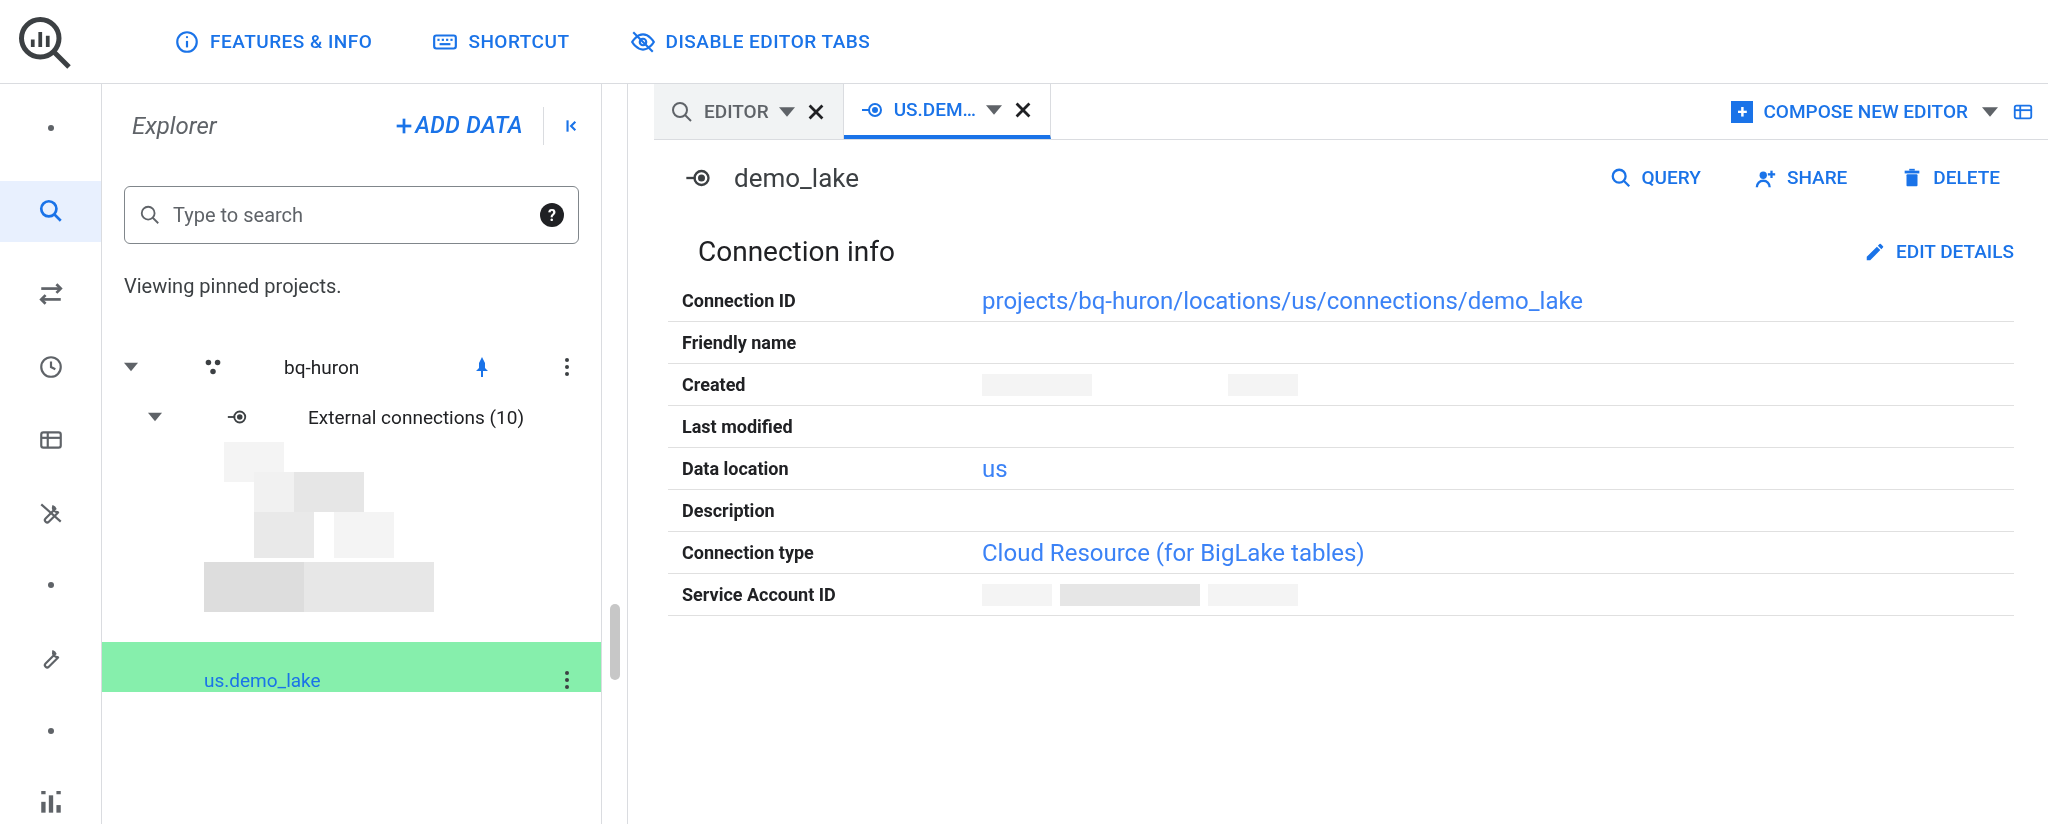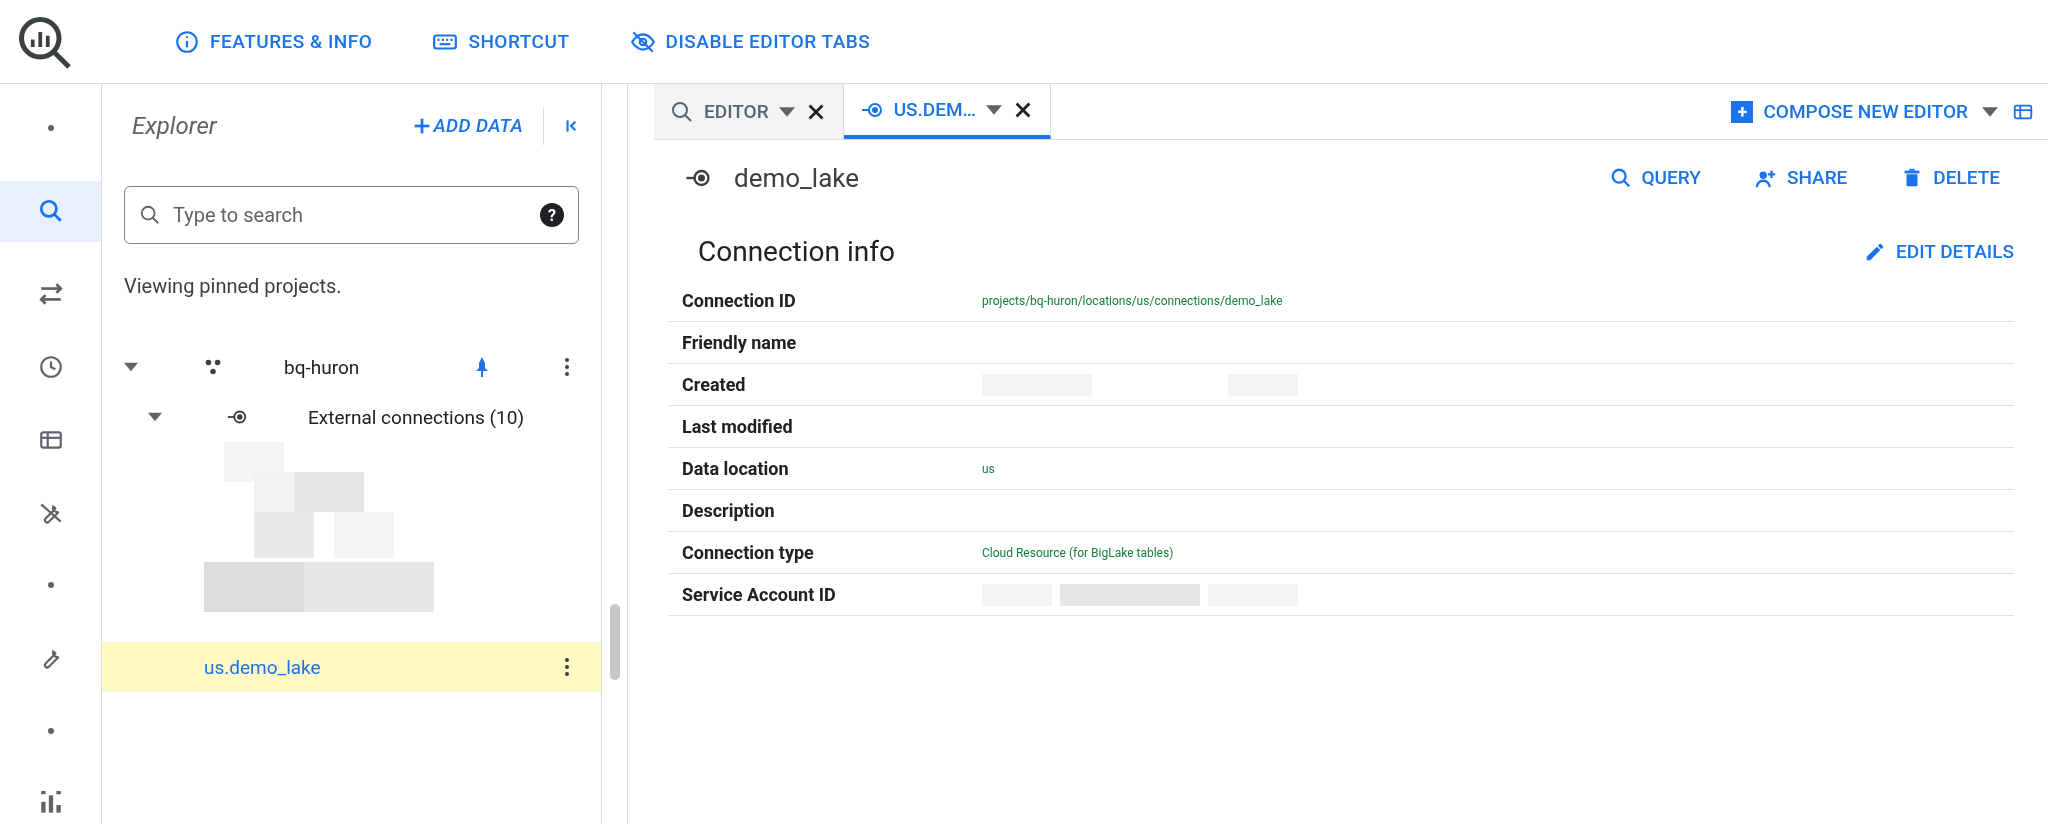--- a/index.html
+++ b/index.html
@@ -51,21 +51,21 @@
     display: flex;
     align-items: center;
     padding: 18px 20px 14px 30px;
     height: 80px;
     border-bottom: 1px solid transparent;
     font-style: italic;
   }
   .explorer-title { font-size: 24px; color: #5f6368; font-weight: 400; flex: 1; }
   .add-data {
     display: flex; align-items: center; gap: 0;
-    color: #1a73e8; font-weight: 500; font-size: 19px; letter-spacing: 0.4px;
+    color: #1a73e8; font-weight: 500; font-size: 23px; letter-spacing: 0.4px;
     cursor: pointer;
     padding-right: 20px;
   }
   .collapse-panel { color: #1a73e8; display:flex; align-items:center; justify-content:center; width:38px; height:38px; cursor:pointer; border-left: 1px solid #dadce0; padding-left: 20px;}
   .collapse-panel svg { width:28px; height:28px; }
 
   .search-box {
     margin: 22px 22px 0 22px;
     height: 58px;
     border: 1px solid #80868b;
@@ -87,24 +87,24 @@
   .tree-caret { width:20px; display:flex; align-items:center; color:#5f6368; margin-right: 8px;}
   .tree-caret svg { width:14px;height:14px; }
   .tree-ic { width:28px; height:28px; display:flex; align-items:center; justify-content:center; margin-right:10px; color:#3c4043; }
   .tree-ic svg { width:22px; height:22px; }
   .tree-label { flex:1; white-space: nowrap; overflow: hidden; text-overflow: ellipsis; }
   .tree-pin { color:#1a73e8; width:24px; height:24px; display:flex;align-items:center;justify-content:center; margin-right:14px;}
   .tree-more { color:#3c4043; width:24px; height:24px; display:flex;align-items:center;justify-content:center;}
   .tree-row.indent1 { padding-left: 24px; }
 
   .tree-row.selected {
-    background: #fef9c3;
+    background: #86efac;
     color: #1a73e8;
     margin-left: -22px; margin-right: -22px;
-    padding-left: 102px; padding-right: 22px;
+    padding-left: 102px; padding-right: 22px; align-items: flex-end;
   }
   .tree-row.selected .tree-label { color:#1a73e8; }
   .tree-row.selected .tree-more { color:#3c4043; }
 
   .redacted-stack { position: relative; height: 180px; margin-left: 80px; margin-bottom: 20px; }
   .rbox { position:absolute; background:#eee; }
 
   
   .gutter { width: 26px; display:flex; flex-direction:column; border-right:1px solid #dadce0;}
   .gutter .groove { flex:1; width:10px; margin:0 auto; background:transparent; position:relative;}
@@ -160,21 +160,21 @@
   .edit-details { display: flex; align-items: center; gap: 10px; color: #1a73e8; font-weight: 500; font-size: 19px; cursor:pointer; }
 
   .info-table { margin: 4px 34px 0 14px; }
   .info-row {
     display:flex; align-items:center;
     height:42px;
     border-bottom:1px solid #e0e0e0;
     padding-left: 14px;
   }
   .info-key { width: 300px; font-weight: 700; font-size: 18px; color:#202124;}
-  .info-val { font-size: 12px; color: #15803d; flex:1; display:flex; gap:8px;text-align:right; }
+  .info-val { font-size: 24px; color: #3b82f6; flex:1; display:flex; gap:8px;text-align:right; }
   .rblk { background:#eee; height:22px; }
   .rblk.d { background:#e6e6e6; }
   .rblk.l { background:#f4f4f4; }
 </style>
 </head>
 <body>
 
 <div class="top-toolbar">
   <div class="brand-logo">
     <svg viewBox="0 0 48 48" fill="none" stroke="#3c4043" stroke-width="4">

